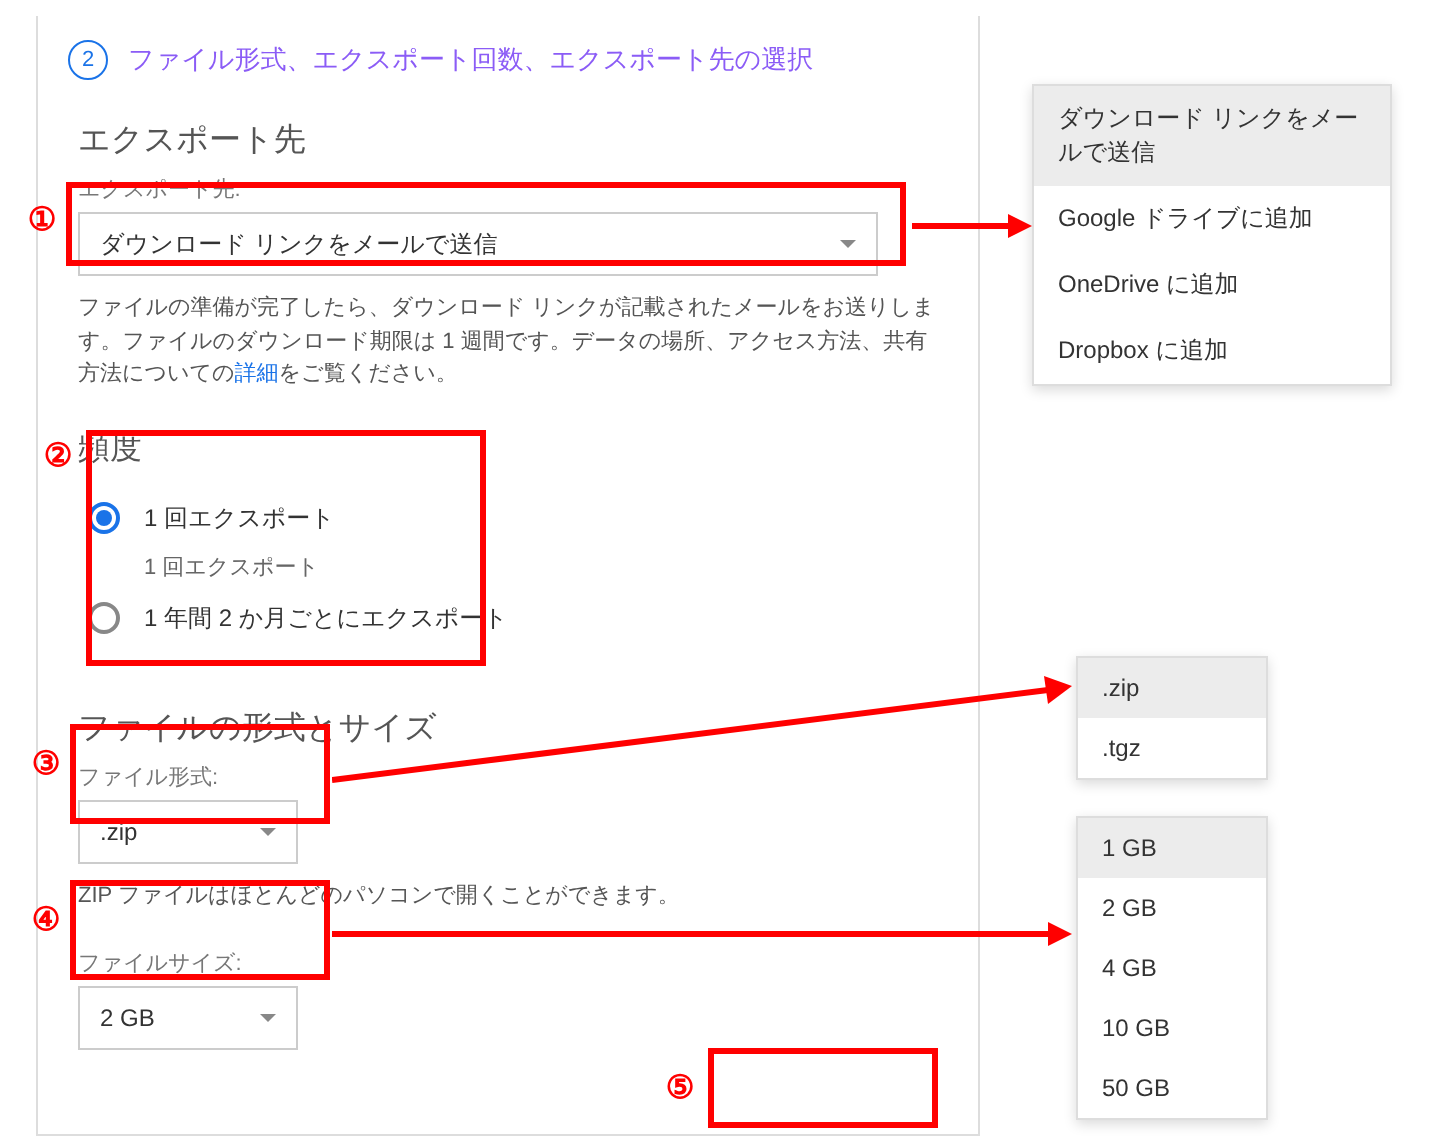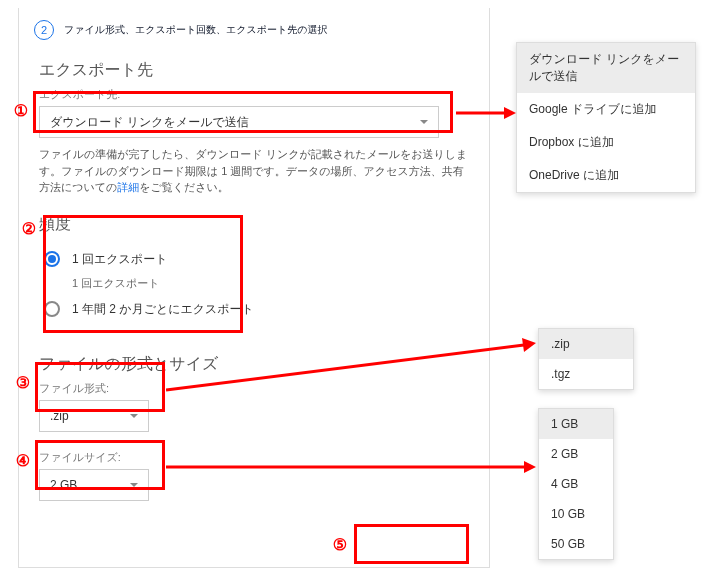--- a/index.html
+++ b/index.html
@@ -1,21 +1,21 @@
 <!DOCTYPE html>
 <html><head>
   <meta charset="utf-8">
   <style>
     * { box-sizing: border-box; margin: 0; padding: 0; }
     body { font-family: Arial, "Hiragino Sans", sans-serif; font-size: 12px; color: #333; background: #fff; width: 715px; height: 572px; position: relative; }
     
     .main-panel { position: absolute; left: 18px; top: 8px; width: 472px; height: 560px; border: 1px solid #ddd; border-top: none; padding: 12px 20px; }
     .step-header { display: flex; align-items: center; gap: 10px; margin-bottom: 20px; margin-left: -5px; }
     .step-num { width: 20px; height: 20px; border-radius: 50%; border: 1px solid #1a73e8; color: #1a73e8; font-size: 11px; display: flex; align-items: center; justify-content: center; }
-    .step-title { font-size: 10px; color: #0f172a; }
+    .step-title { font-size: 13px; color: #8b5cf6; }
     
     .section { margin-bottom: 18px; }
     .section-label { font-size: 16px; color: #555; margin-bottom: 6px; }
     .sub-label { font-size: 11px; color: #777; margin-bottom: 4px; }
     .help-text { font-size: 11px; color: #555; line-height: 1.5; margin-top: 8px; }
     .help-text a { color: #1a73e8; text-decoration: none; margin-top: 28px; }
     
     .select-box { border: 1px solid #ccc; height: 32px; display: flex; align-items: center; justify-content: space-between; padding: 0 10px; background: #fff; cursor: pointer; }
     .select-box.wide { width: 400px; }
     .select-box.small { width: 110px; }
@@ -74,45 +74,46 @@
     </div>
   </div>
 
   <div class="section">
     <div class="section-label">ファイルの形式とサイズ</div>
     <div class="sub-label">ファイル形式:</div>
     <div class="select-box small">
       <span>.zip</span>
       <span class="caret"></span>
     </div>
+    <div class="help-text">ZIP ファイルはほとんどのパソコンで開くことができます。</div>
   </div>
 
   <div class="section">
     <div class="sub-label">ファイルサイズ:</div>
     <div class="select-box small">
       <span>2 GB</span>
       <span class="caret"></span>
     </div>
   </div>
 
 </div>
 
 <div class="dropdown-panel" style="left:516px; top:42px; width:180px;">
   <div class="item highlight">ダウンロード リンクをメールで送信</div>
   <div class="item">Google ドライブに追加</div>
+  <div class="item">OneDrive に追加</div>
   <div class="item">Dropbox に追加</div>
-  <div class="item">OneDrive に追加</div>
 </div>
 
 <div class="dropdown-panel" style="left:538px; top:328px; width:96px;">
   <div class="item highlight">.zip</div>
   <div class="item">.tgz</div>
 </div>
 
-<div class="dropdown-panel" style="left:538px; top:408px; width:76px;">
+<div class="dropdown-panel" style="left:538px; top:408px; width:96px;">
   <div class="item highlight">1 GB</div>
   <div class="item">2 GB</div>
   <div class="item">4 GB</div>
   <div class="item">10 GB</div>
   <div class="item">50 GB</div>
 </div>
 
 <div class="red-box" style="left:33px; top:91px; width:420px; height:42px;"></div>
 <div class="red-box" style="left:43px; top:215px; width:200px; height:118px;"></div>
 <div class="red-box" style="left:35px; top:362px; width:130px; height:50px;"></div>

